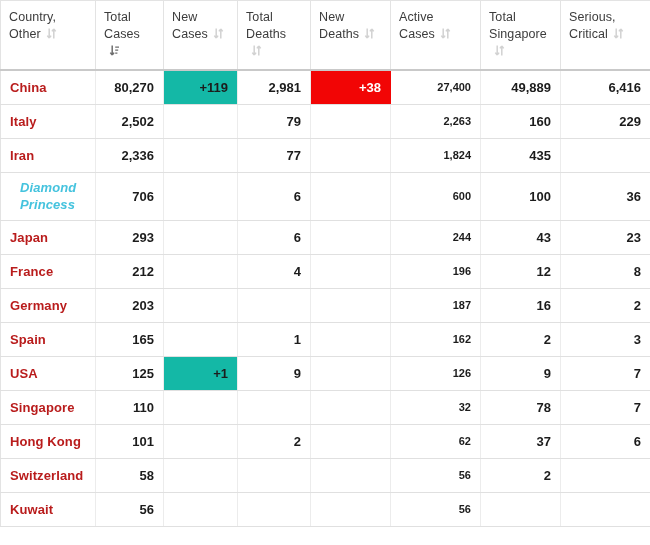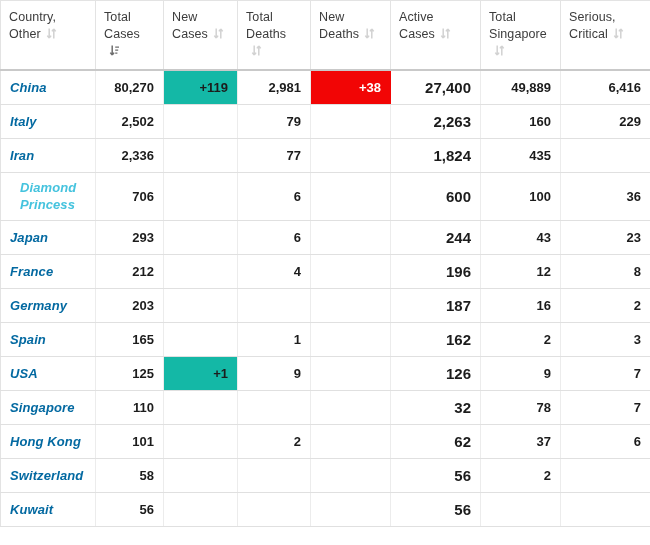--- a/index.html
+++ b/index.html
@@ -89,36 +89,35 @@
     white-space: nowrap;
   }
   tbody td:first-child { border-left: 1px solid #e3e3e3; }
   tbody td:last-child  { border-right: 1px solid #e3e3e3; }
   tbody tr:last-child td { border-bottom: 1px solid #e0e0e0; }
 
   td.country {
     text-align: left;
     font-size: 13px;
     font-weight: bold;
-    color: #0369a1;
+    color: #b91c1c;
     letter-spacing: 0.1px;
-    font-style: italic;
   }
   td.country.special {
     color: #45c3de;
     font-style: italic;
     white-space: normal;
     line-height: 17px;
     padding-top: 2px;
     padding-bottom: 2px;
     padding-left: 19px;
   }
 
   td.active-cases {
-    font-size: 15px;
+    font-size: 11px;
     font-weight: bold;
     color: #1c1c1c;
   }
 
   td.newcases-hl {
     background: #14b8a6;
   }
   td.newdeaths-hl {
     background: #f20505;
     color: #ffffff;

